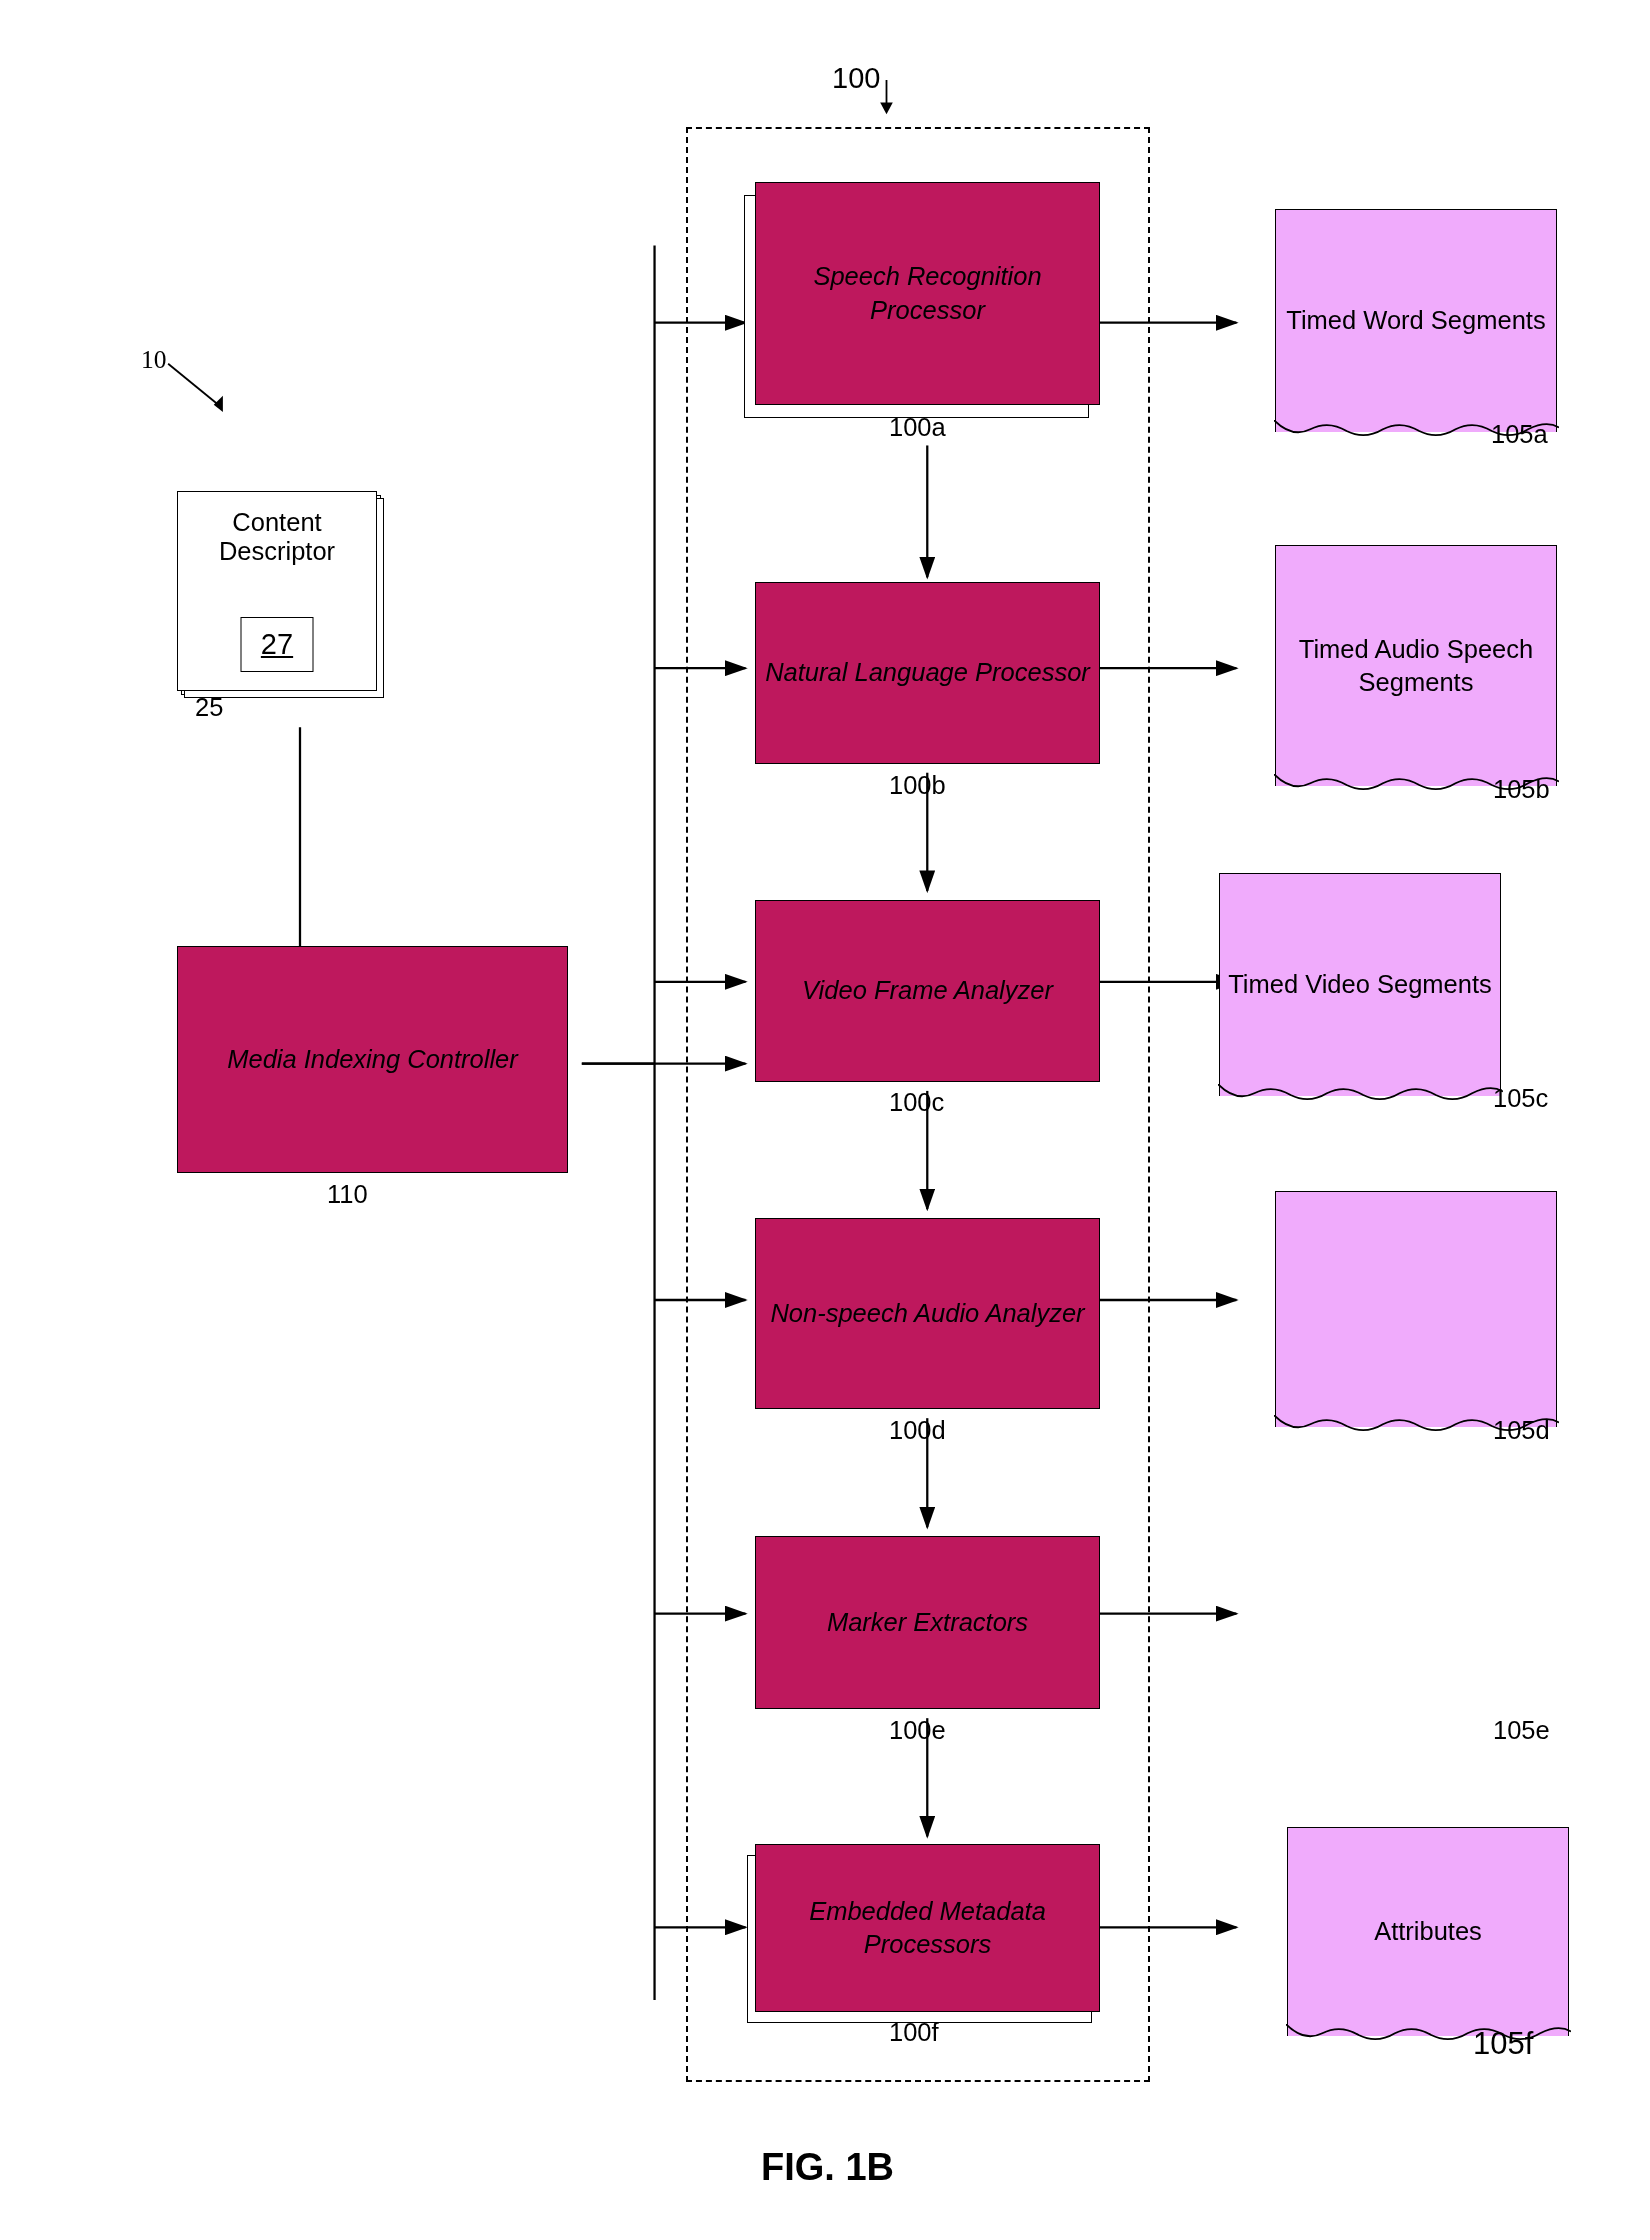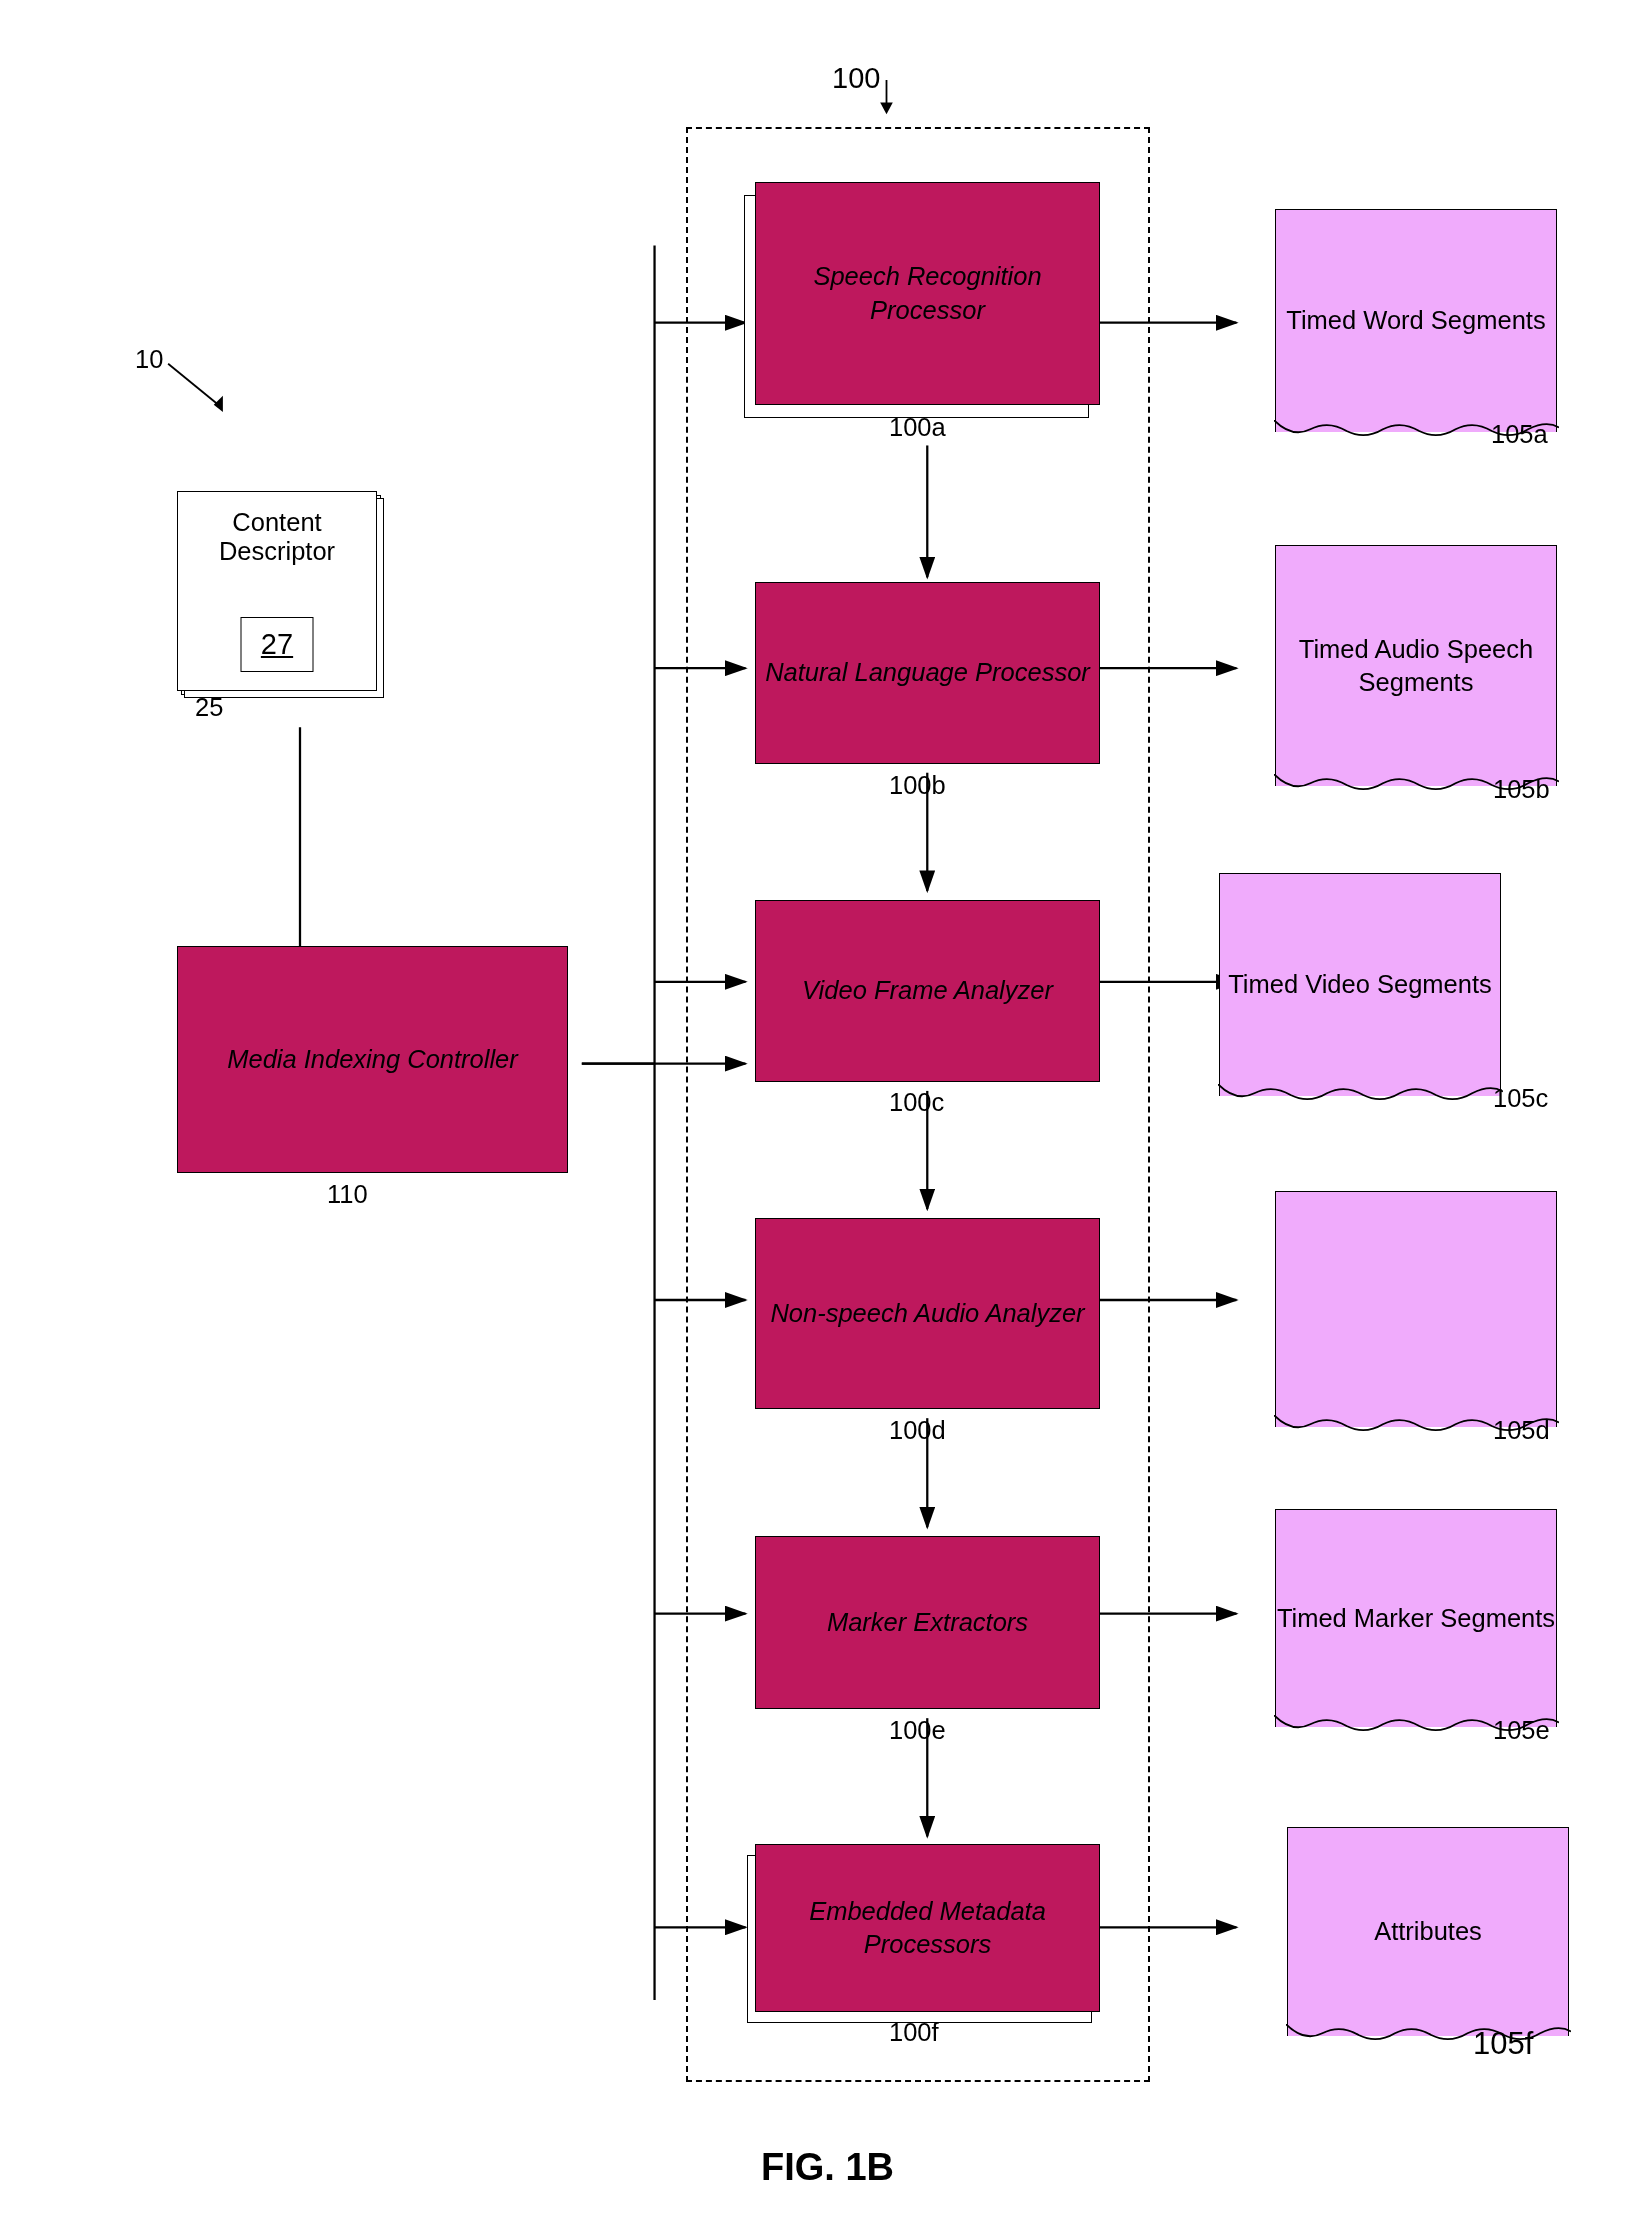--- a/index.html
+++ b/index.html
@@ -188,21 +188,21 @@
 
     <line x1="720" y1="270" x2="720" y2="2200" stroke="#000" stroke-width="2.5"></line>
 
     <line x1="330" y1="800" x2="330" y2="1095" stroke="#000" stroke-width="2.5"></line>
     <line x1="330" y1="1095" x2="420" y2="1095" stroke="#000" stroke-width="2.5"></line>
 
     <line x1="640" y1="1170" x2="720" y2="1170" stroke="#000" stroke-width="2.5"></line>
 
   </svg>
 
-  <div class="label" style="left: 135px; top: 345px;">
+  <div class="label" style="left: 141px; top: 345px; font-family: Liberation Serif, serif;">
     <span>10</span>
   </div>
 
   <svg style="position:absolute; left:159px; top:359px; width:73px; height:55px;" viewBox="0 0 80 60" width="73" height="55">
     <line x1="10" y1="5" x2="65" y2="50" stroke="#000" stroke-width="2"></line>
     <polygon points="60,50 70,40 70,58" fill="#000"></polygon>
   </svg>
 
   <div class="label" style="left: 832px; top: 62px; font-size:29px;">
     <span>100</span>
@@ -286,26 +286,20 @@
   </div>
   <div class="label" style="left: 1493px; top: 1084px;">105c</div>
 
   <div class="doc-box" style="left: 1244px; top: 1191px; width: 282px; height: 236px;">
     <svg class="wavy" width="285px" height="23px" viewBox="0 0 314 25">
       <path d="M0,0 Q20,20 40,10 Q60,0 80,12 Q100,22 120,10 Q140,0 160,12 Q180,22 200,10 Q220,0 240,12 Q260,22 280,10 Q300,0 314,8" stroke="#000" stroke-width="2" fill="none"></path>
     </svg>
   </div>
   <div class="label" style="left: 1493px; top: 1416px;">105d</div>
 
-  <div class="doc-box" style="left: 1244px; top: 1509px; width: 282px; height: 218px;">
-    <span>Timed Marker Segments</span>
-    <svg class="wavy" width="285px" height="23px" viewBox="0 0 314 25">
-      <path d="M0,0 Q20,20 40,10 Q60,0 80,12 Q100,22 120,10 Q140,0 160,12 Q180,22 200,10 Q220,0 240,12 Q260,22 280,10 Q300,0 314,8" stroke="#000" stroke-width="2" fill="none"></path>
-    </svg>
-  </div>
   <div class="label" style="left: 1493px; top: 1716px;">105e</div>
 
   <div class="doc-box" style="left: 1256px; top: 1827px; width: 282px; height: 209px; align-items: center;">
     <span>Attributes</span>
     <svg class="wavy" width="285px" height="23px" viewBox="0 0 314 25">
       <path d="M0,0 Q20,20 40,10 Q60,0 80,12 Q100,22 120,10 Q140,0 160,12 Q180,22 200,10 Q220,0 240,12 Q260,22 280,10 Q300,0 314,8" stroke="#000" stroke-width="2" fill="none"></path>
     </svg>
   </div>
   <div class="label" style="left: 1473px; top: 2026px; font-size: 31px;">105f</div>
 

